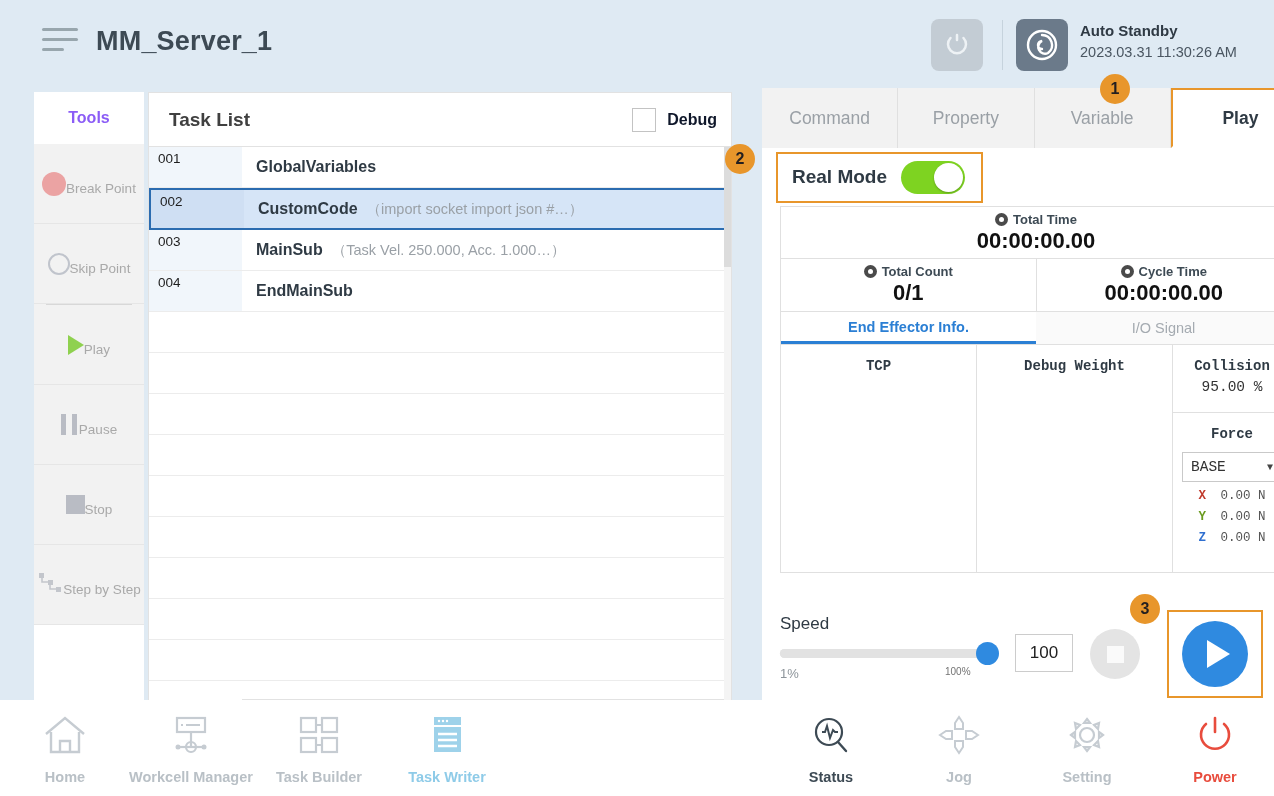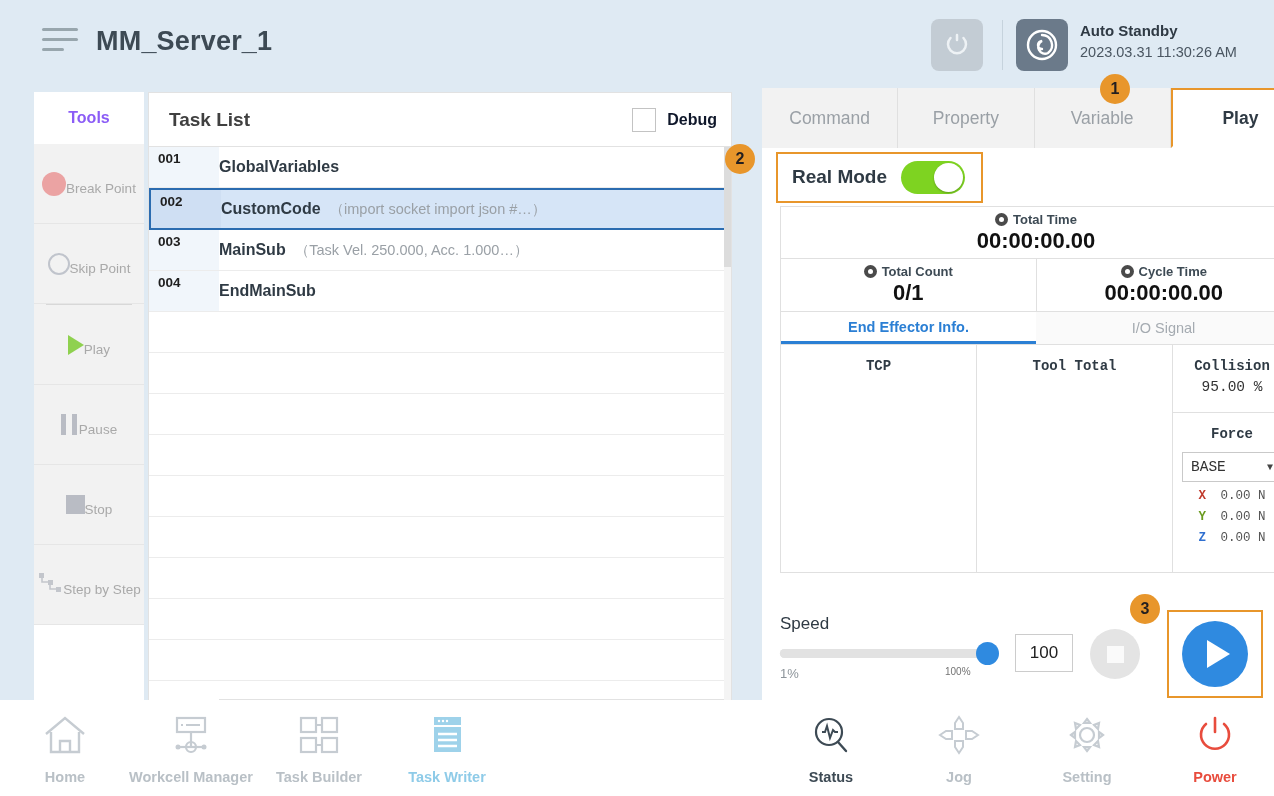--- a/index.html
+++ b/index.html
@@ -102,25 +102,25 @@
   #debug-box {
     width: 24px; height: 24px; border: 1px solid #c3c3c3; background: #fff;
   }
   #debug-label { font-size: 16px; font-weight: bold; color: #0f172a; margin-left: 11px; }
 
   .task-row {
     position: relative; height: 41px; display: flex; align-items: center;
     border-bottom: 1px solid #ececec; cursor: pointer;
   }
   .task-row .num {
-    width: 70px; height: 100%; background: #f1f6fb;
-    font-size: 13.5px; font-weight: bold; color: #1e1e1e;
+    width: 93px; height: 100%; background: #f1f6fb;
+    font-size: 13.5px; font-weight: normal; color: #1e1e1e;
     padding: 4px 0 0 9px;
   }
-  .task-row .body { flex: 1; display: flex; align-items: baseline; }
+  .task-row .body { flex: 1; padding-left: 14px; display: flex; align-items: baseline; }
   .task-row .nm { font-size: 16px; font-weight: bold; color: #2f3a44; }
   .task-row .arg { font-size: 14.5px; color: #9aa0a6; margin-left: 9px; }
   .task-row.selected {
     background: #d6e5f7;
     border: 2px solid #2b6cb0;
     height: 42px;
   }
   .task-row.selected .num { background: #cfdff3; }
   .task-row.empty { border-bottom: 1px solid #ececec; }
   #tasklist-scroll {
@@ -466,21 +466,21 @@
       <div class="subtab active">End Effector Info.</div>
       <div class="subtab">I/O Signal</div>
     </div>
 
     <div id="ee-grid">
       <div id="ee-tcp">
         <div class="ee-h">TCP</div>
         <div></div>
       </div>
       <div id="ee-weight">
-        <div class="ee-h">Tool Total</div>
+        <div class="ee-h">Debug Weight</div>
         <div></div>
       </div>
       <div id="ee-right">
         <div id="ee-collision">
           <div class="ee-h">Collision</div>
           <div class="v">95.00 %</div>
         </div>
         <div id="ee-force">
           <div class="ee-h">Force</div>
           <div id="force-select">

